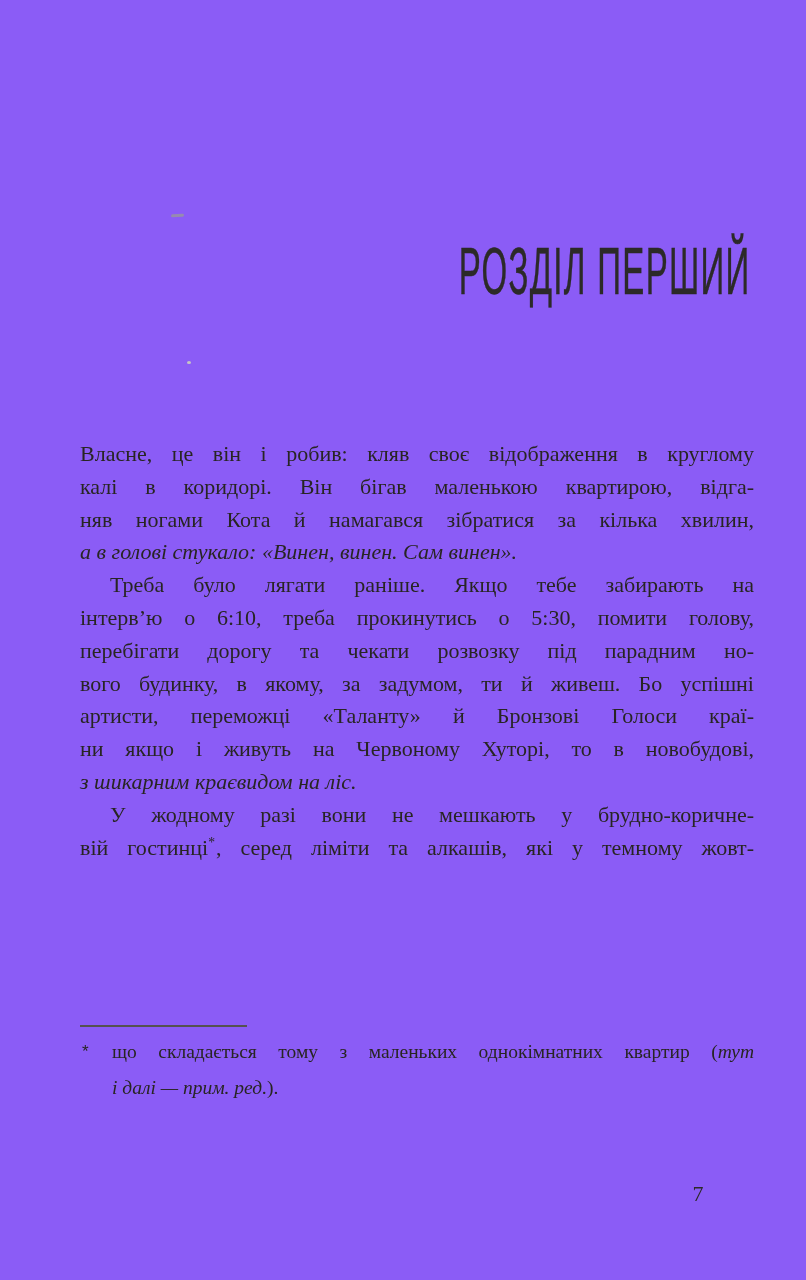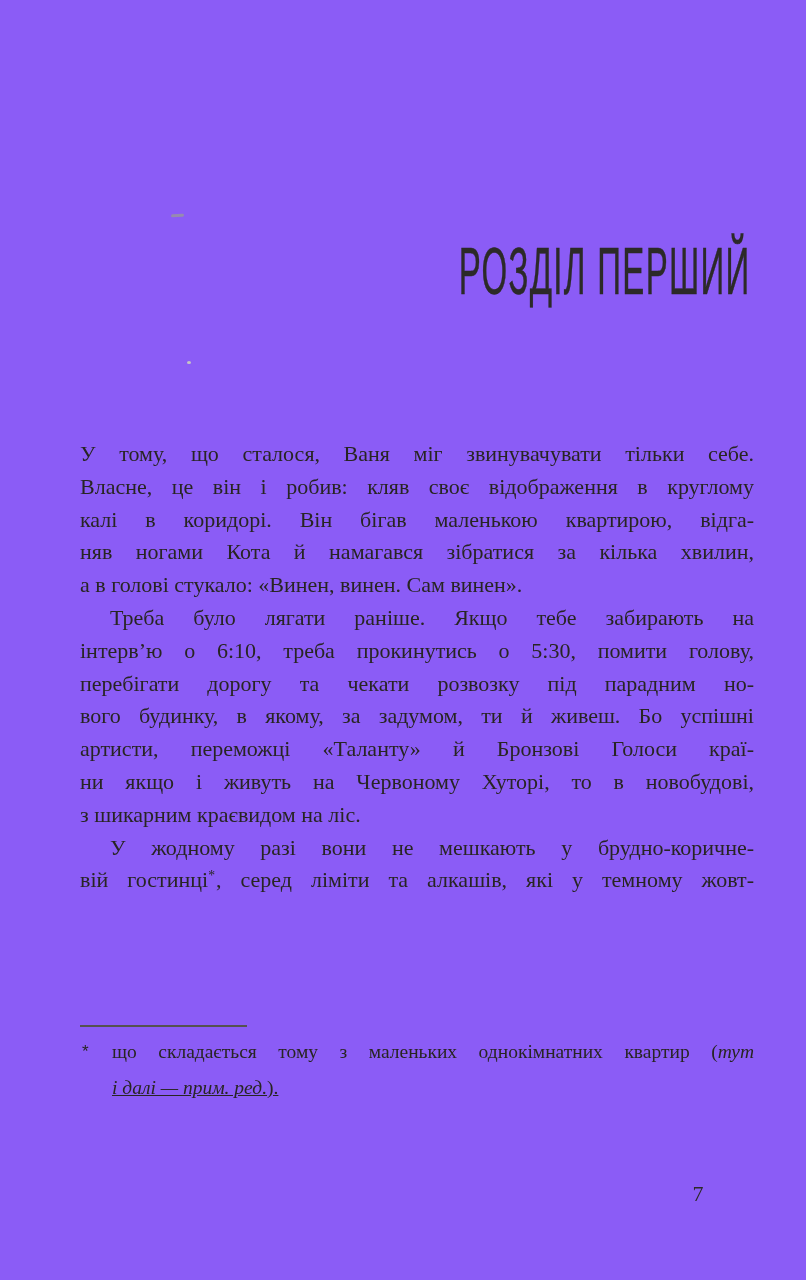--- a/index.html
+++ b/index.html
@@ -61,21 +61,21 @@
     line-height: 32.8px;
   }
   .line {
     text-align: justify;
     text-align-last: justify;
     height: 32.8px;
     overflow: visible;
     white-space: normal;
   }
   .line.indent { text-indent: 30px; }
-  .line.endp { text-align-last: left; }
+  .line.endp { text-align-last: left; font-style: italic; }
 
   .fnref {
     font-size: 0.62em;
     position: relative;
     top: -0.55em;
     margin-right: 1px;
   }
 
   .footnote {
     position: absolute;
@@ -90,21 +90,21 @@
     height: 0;
     border-top: 2px solid #55524f;
     margin-bottom: 7px;
   }
   .fn-line {
     position: relative;
     padding-left: 32px;
     text-align: justify;
     text-align-last: justify;
   }
-  .fn-line.endp { text-align-last: left; text-decoration: underline; }
+  .fn-line.endp { text-align-last: left; }
   .fn-marker {
     position: absolute;
     left: 2px;
     top: 0;
     font-family: "Liberation Sans", sans-serif;
     font-size: 17px;
   }
   .fn-line i { font-style: italic; }
 
   .page-number {
@@ -121,21 +121,20 @@
 <body>
 
 <div class="page">
 
   <div class="speck-dash"></div>
   <div class="speck-dot"></div>
 
   <h1 class="chapter-title">РОЗДІЛ ПЕРШИЙ</h1>
 
   <div class="body-block">
-    <div class="line">У тому, що сталося, Ваня міг звинувачувати тільки себе.</div>
     <div class="line">Власне, це він і робив: кляв своє відображення в круглому</div>
     <div class="line">калі в коридорі. Він бігав маленькою квартирою, відга-</div>
     <div class="line">няв ногами Кота й намагався зібратися за кілька хвилин,</div>
     <div class="line endp">а в голові стукало: «Винен, винен. Сам винен».</div>
     <div class="line indent">Треба було лягати раніше. Якщо тебе забирають на</div>
     <div class="line">інтерв’ю о 6:10, треба прокинутись о 5:30, помити голову,</div>
     <div class="line">перебігати дорогу та чекати розвозку під парадним но-</div>
     <div class="line">вого будинку, в якому, за задумом, ти й живеш. Бо успішні</div>
     <div class="line">артисти, переможці «Таланту» й Бронзові Голоси краї-</div>
     <div class="line">ни якщо і живуть на Червоному Хуторі, то в новобудові,</div>

